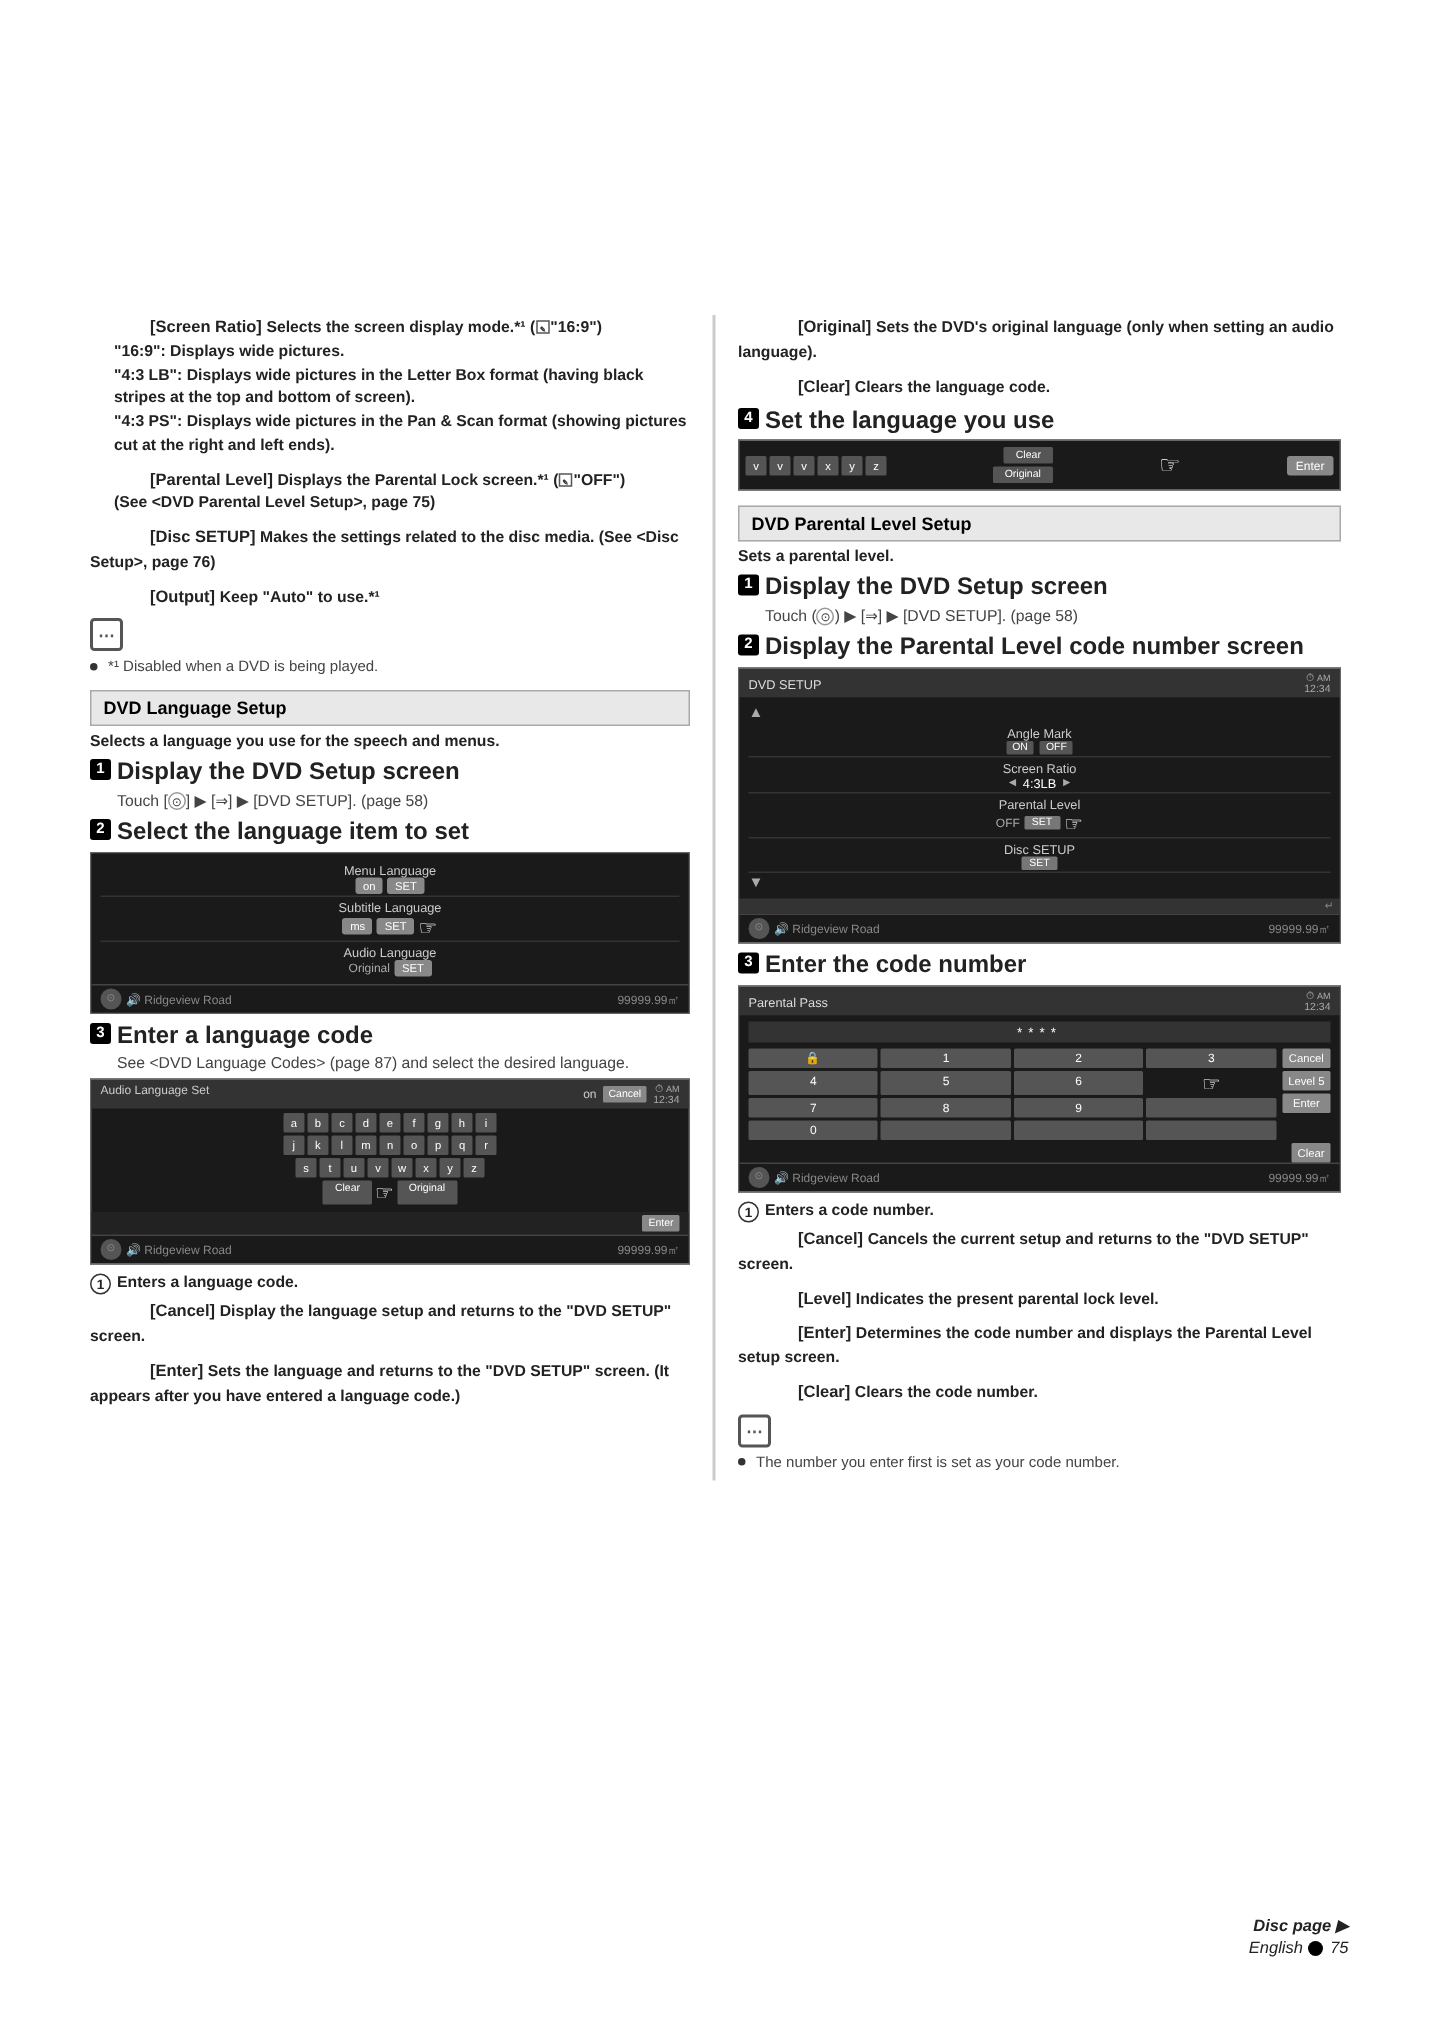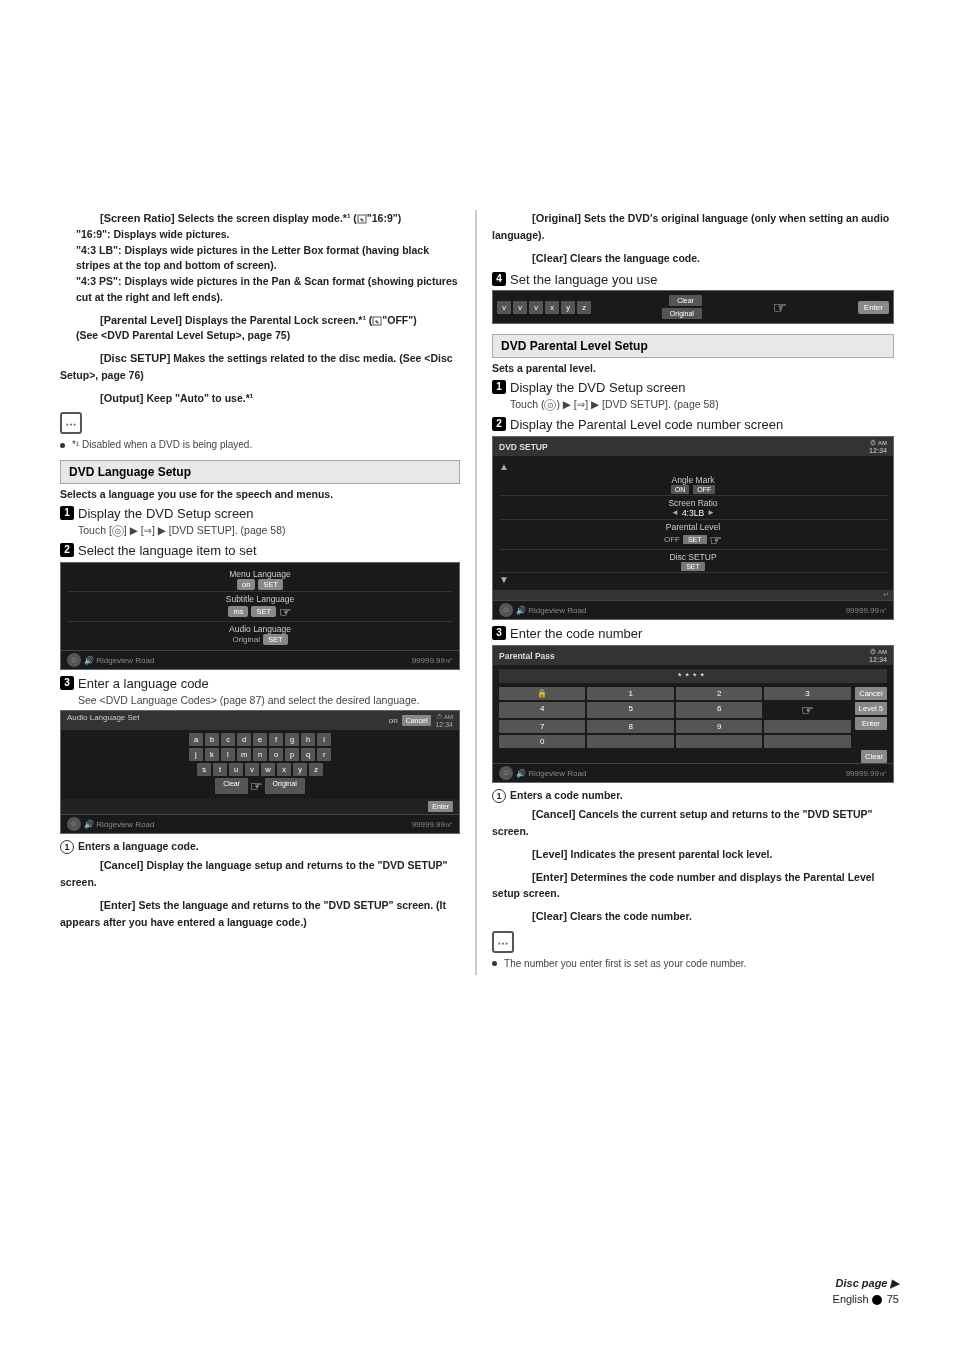--- a/index.html
+++ b/index.html
@@ -139,22 +139,22 @@
       width: 14px;
       height: 14px;
       text-align: center;
       line-height: 14px;
       border-radius: 2px;
       margin-right: 4px;
       vertical-align: middle;
     }
 
     .step-label {
-      font-weight: normal;
-      font-size: 13px;
+      font-weight: bold;
+      font-size: 16px;
       display: inline;
     }
 
     .step-row {
       margin: 6px 0 3px 0;
       display: flex;
       align-items: flex-start;
     }
 
     .step-content {
@@ -180,21 +180,20 @@
     }
 
     .screen-header {
       background: #333;
       padding: 2px 6px;
       display: flex;
       justify-content: space-between;
       align-items: center;
       font-size: 8.5px;
       color: #ddd;
-      font-weight: bold;
     }
 
     .screen-body {
       padding: 4px 6px;
       background: #1a1a1a;
     }
 
     .screen-row {
       display: flex;
       justify-content: space-between;
@@ -354,20 +353,21 @@
       font-size: 11px;
       font-weight: bold;
       font-style: italic;
     }
 
     .page-number {
       position: absolute;
       bottom: 45px;
       right: 55px;
       font-size: 11px;
+      font-style: italic;
     }
 
     .dot-circle {
       display: inline-block;
       width: 10px;
       height: 10px;
       background: #000;
       border-radius: 50%;
       vertical-align: middle;
       margin-right: 2px;

